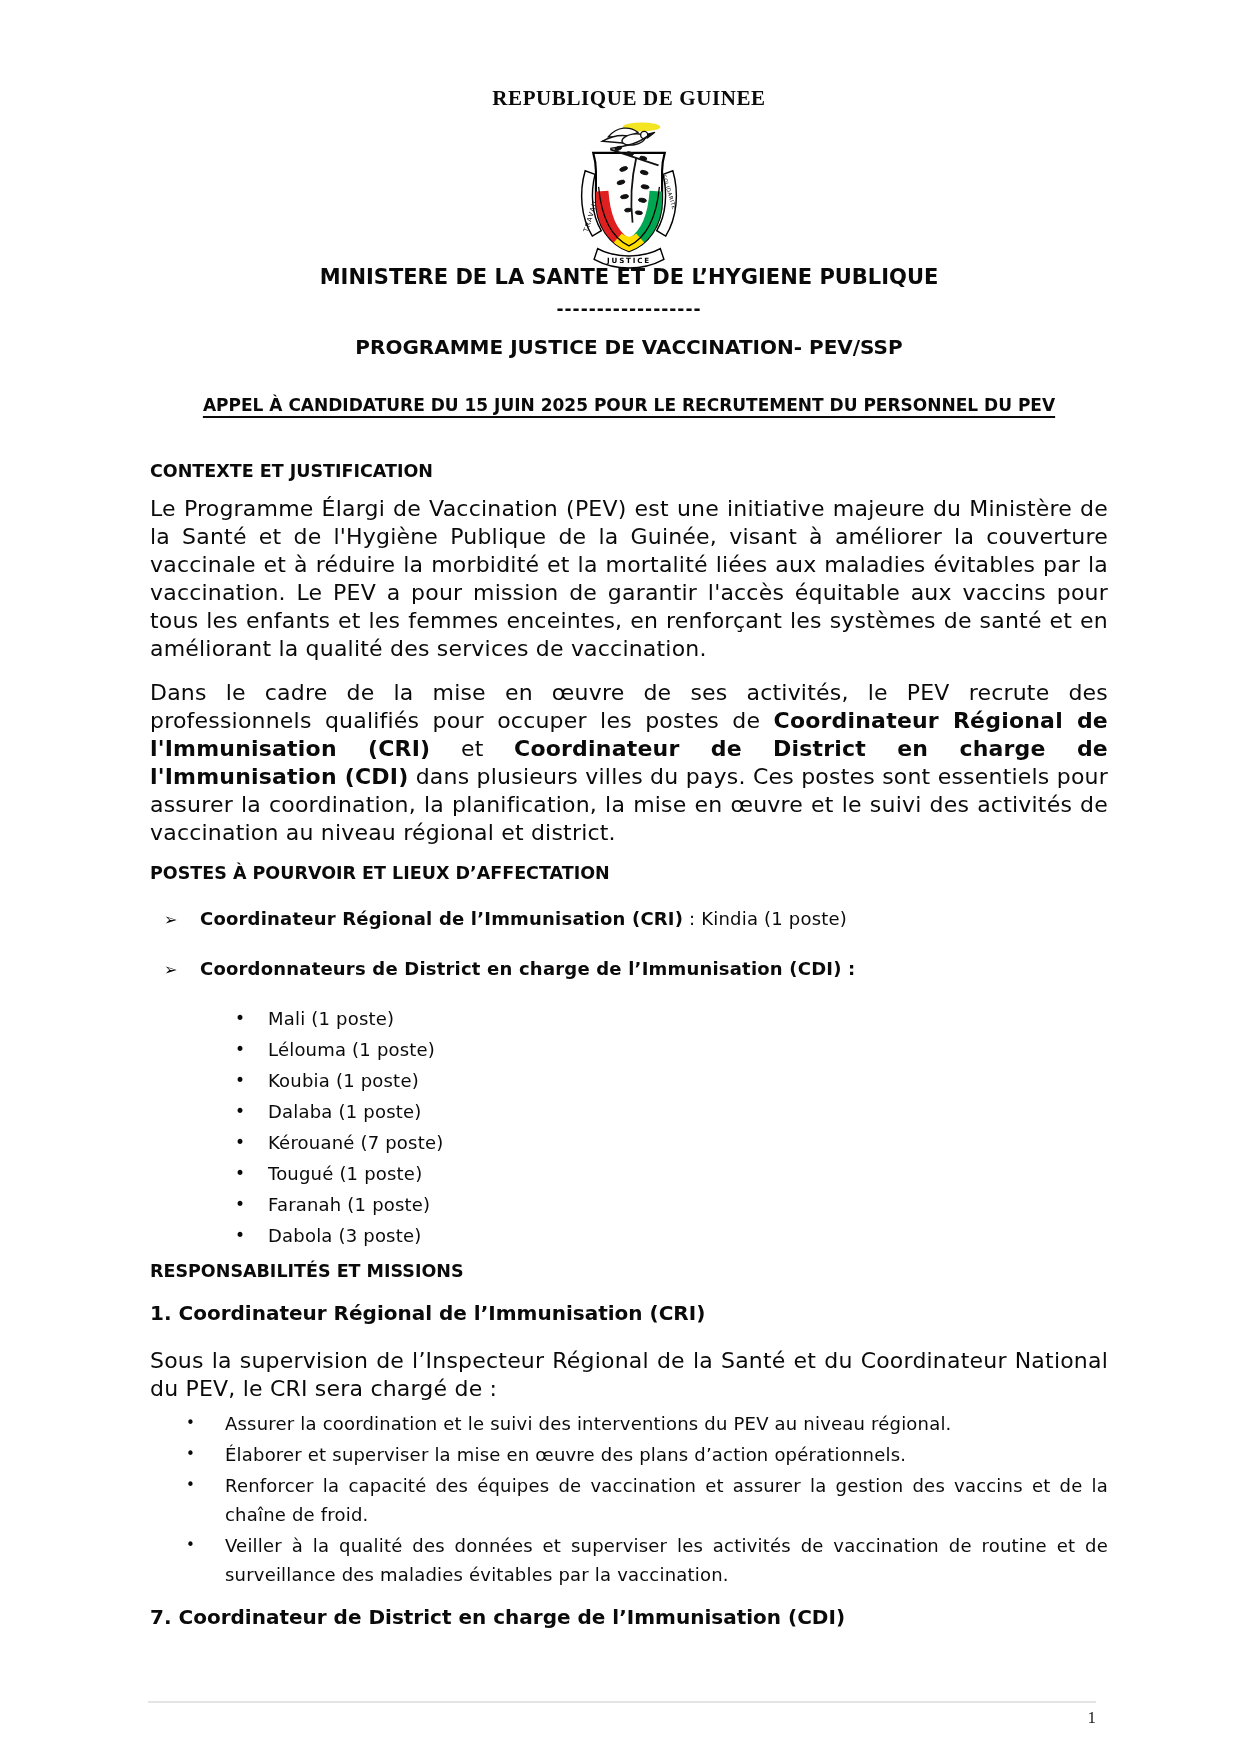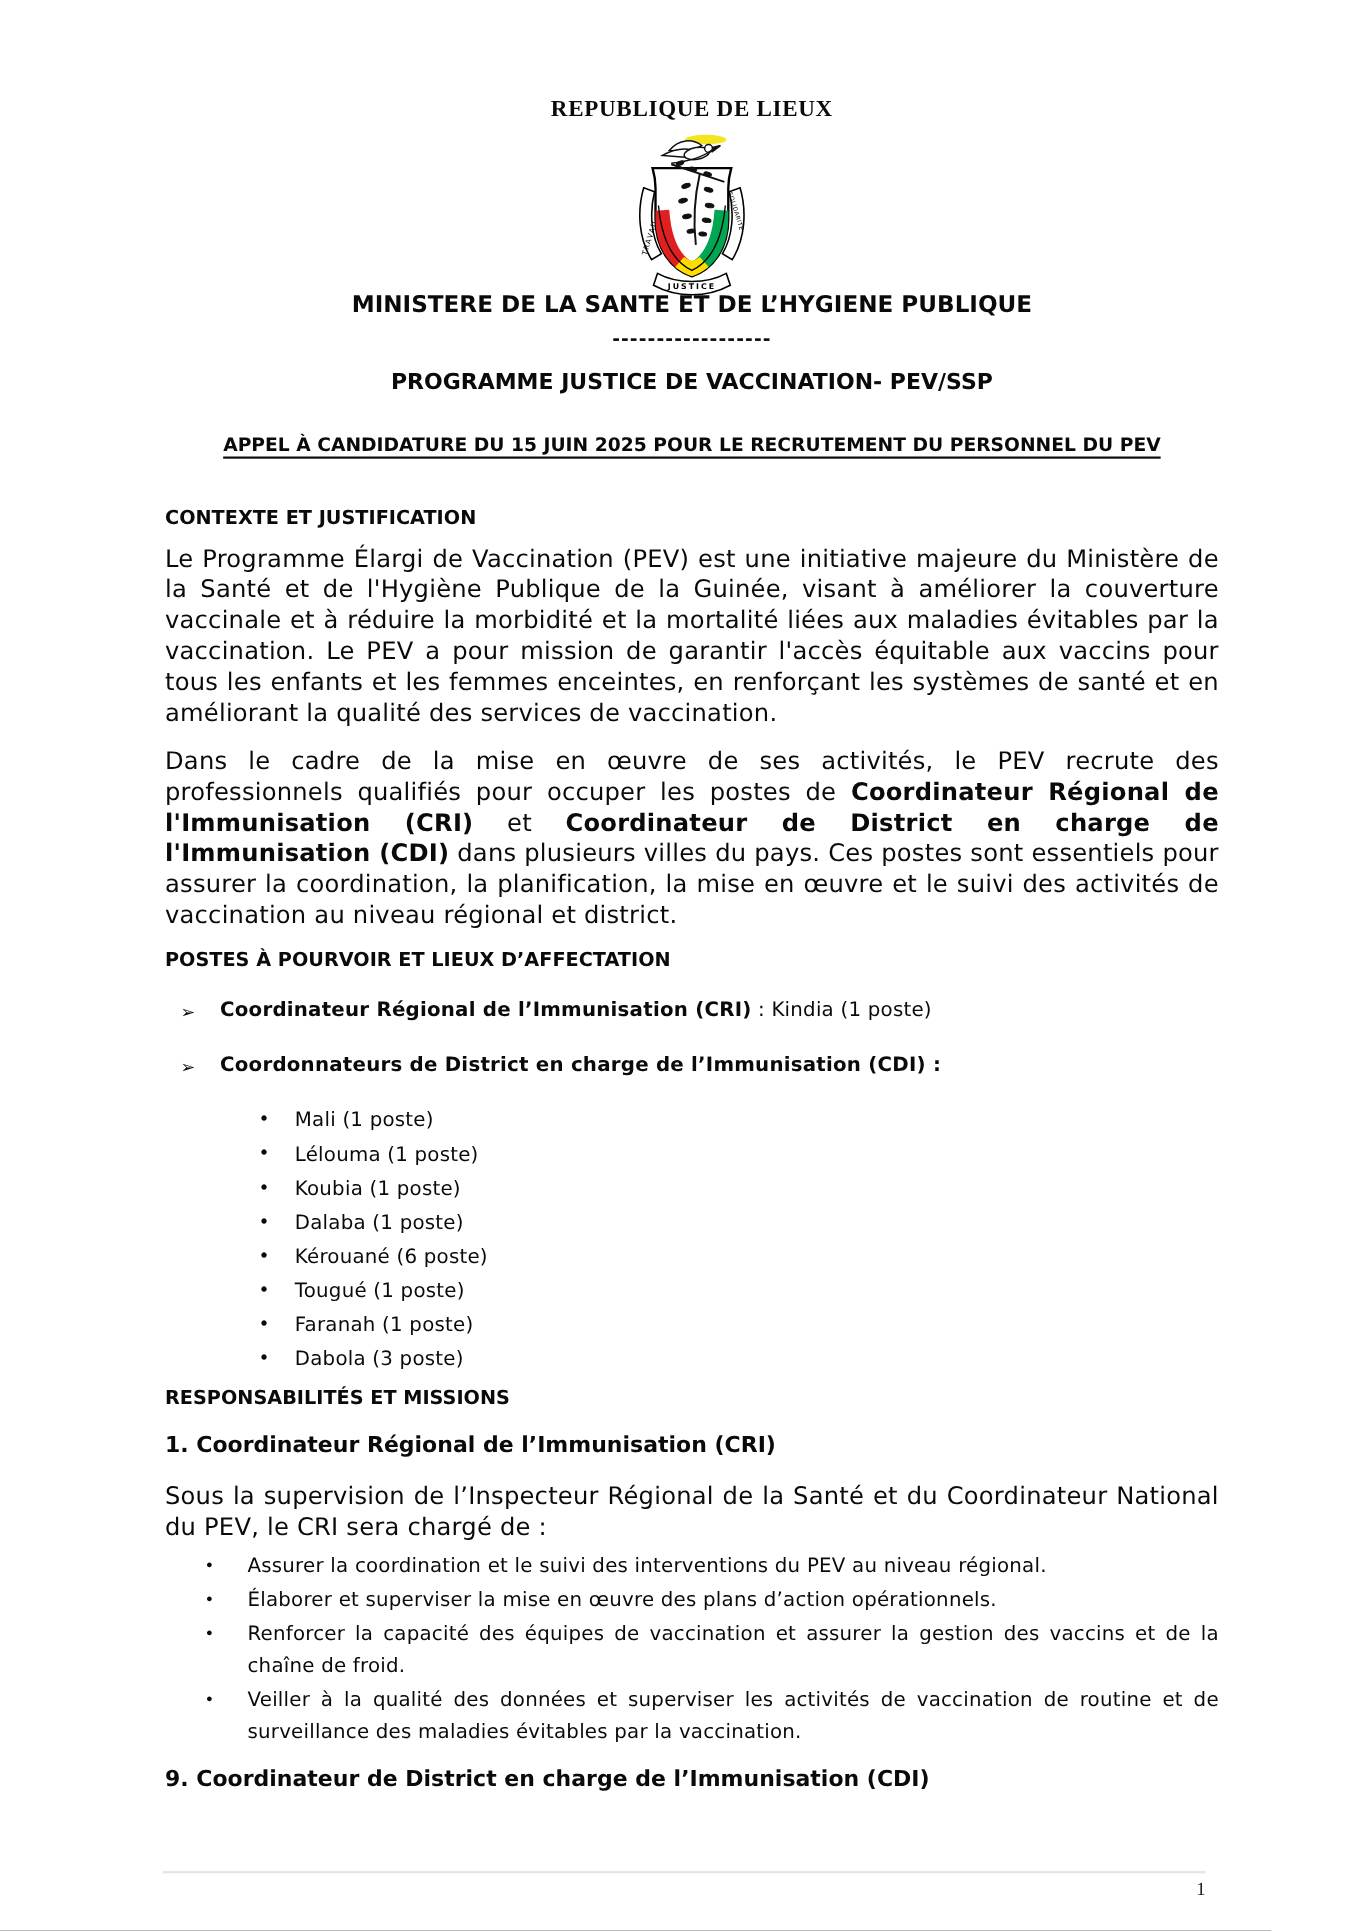--- a/index.html
+++ b/index.html
@@ -51,21 +51,21 @@
     position:absolute; left:150px; top:1708px; width:946px; text-align:right;
     font-family:"Liberation Serif", serif; font-size:17px; color:#1a1a1a;
   }
 </style>
 </head>
 <body>
 
 <div class="page">
   <div class="content">
 
-    <div class="country-title">REPUBLIQUE DE LIEUX</div>
+    <div class="country-title">REPUBLIQUE DE GUINEE</div>
 
     <div class="emblem-wrap">
       <svg viewBox="0 0 170 172" width="152" height="154">
         <defs>
           <clipPath id="shieldClip">
             <path d="M45,40 L125,40 C123,47 122,53 122,60 L122,92 C122,122 106,143 85,150 C64,143 48,122 48,92 L48,60 C48,53 47,47 45,40 Z"></path>
           </clipPath>
         </defs>
 
         <ellipse cx="99" cy="11" rx="21" ry="5" fill="#f2e20a" opacity="0.9"></ellipse>
@@ -140,37 +140,37 @@
     <div class="arrow-item">
       <span class="mk">➢</span>
       <b>Coordonnateurs de District en charge de l’Immunisation (CDI) :</b>
     </div>
 
     <ul class="cities">
       <li><span class="mk">•</span><span>Mali (1 poste)</span></li>
       <li><span class="mk">•</span><span>Lélouma (1 poste)</span></li>
       <li><span class="mk">•</span><span>Koubia (1 poste)</span></li>
       <li><span class="mk">•</span><span>Dalaba (1 poste)</span></li>
-      <li><span class="mk">•</span><span>Kérouané (6 poste)</span></li>
+      <li><span class="mk">•</span><span>Kérouané (7 poste)</span></li>
       <li><span class="mk">•</span><span>Tougué (1 poste)</span></li>
       <li><span class="mk">•</span><span>Faranah (1 poste)</span></li>
       <li><span class="mk">•</span><span>Dabola (3 poste)</span></li>
     </ul>
 
     <h3 class="h-sec h-resp">RESPONSABILITÉS ET MISSIONS</h3>
 
     <h4 class="h-num">1. Coordinateur Régional de l’Immunisation (CRI)</h4>
     <p class="body intro">Sous la supervision de l’Inspecteur Régional de la Santé et du Coordinateur National du PEV, le CRI sera chargé de :</p>
 
     <ul class="resp-list">
       <li><span class="mk">•</span><span>Assurer la coordination et le suivi des interventions du PEV au niveau régional.</span></li>
       <li><span class="mk">•</span><span>Élaborer et superviser la mise en œuvre des plans d’action opérationnels.</span></li>
       <li><span class="mk">•</span><span>Renforcer la capacité des équipes de vaccination et assurer la gestion des vaccins et de la chaîne de froid.</span></li>
       <li><span class="mk">•</span><span>Veiller à la qualité des données et superviser les activités de vaccination de routine et de surveillance des maladies évitables par la vaccination.</span></li>
     </ul>
 
-    <h4 class="h-num" style="margin-top:16px">9. Coordinateur de District en charge de l’Immunisation (CDI)</h4>
+    <h4 class="h-num" style="margin-top:16px">7. Coordinateur de District en charge de l’Immunisation (CDI)</h4>
 
   </div>
 
   <div class="footer-rule"></div>
   <div class="page-number">1</div>
 </div>
 
 </body></html>

